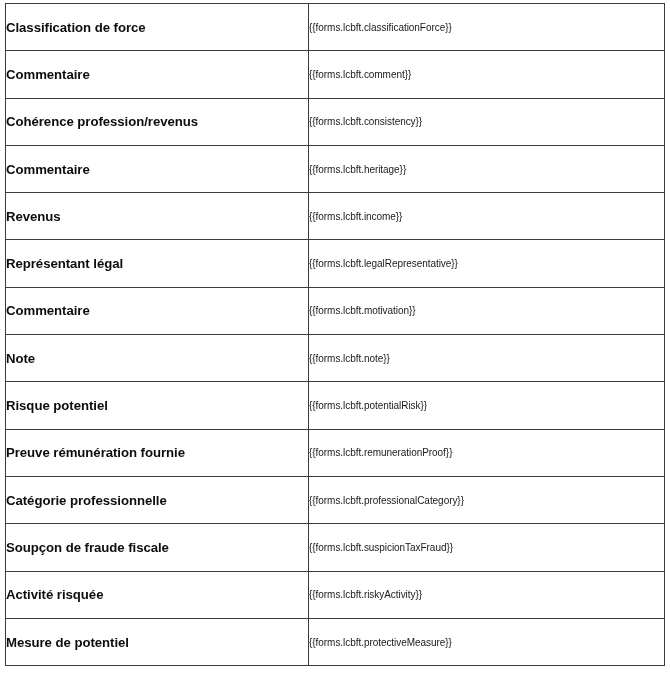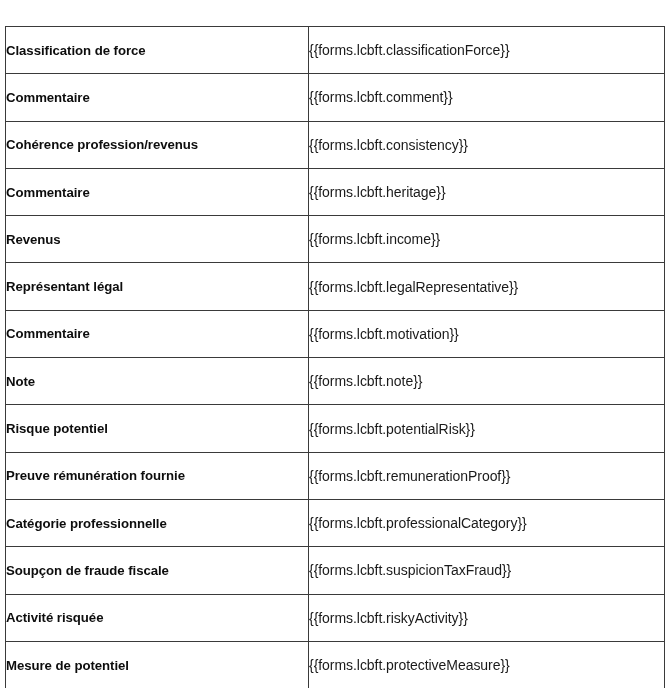--- a/index.html
+++ b/index.html
@@ -25,21 +25,20 @@
   }
 
   table.mapping-table {
     position: absolute;
     left: 5px;
     top: 3px;
     width: 659px;
     border-collapse: collapse;
     table-layout: fixed;
     background: #ffffff;
-    margin-top: 23px;
   }
 
   table.mapping-table col.col-label { width: 303px; }
   table.mapping-table col.col-value { width: 356px; }
 
   table.mapping-table td {
     border: 1.5px solid #3a3a3a;
     height: 46.3px;
     vertical-align: middle;
     background: #ffffff;
@@ -50,21 +49,21 @@
     padding: 0 10px 0 9px;
     font-weight: bold;
     font-size: 13.2px;
     letter-spacing: -0.05px;
     color: #0d0d0d;
   }
 
   td.cell-value {
     padding: 0 10px 0 11px;
     font-weight: normal;
-    font-size: 14px;
+    font-size: 10px;
     letter-spacing: -0.05px;
     color: #1a1a1a;
   }
 
   .cell-text {
     display: block;
     white-space: nowrap;
     overflow: hidden;
     text-overflow: ellipsis;
   }

